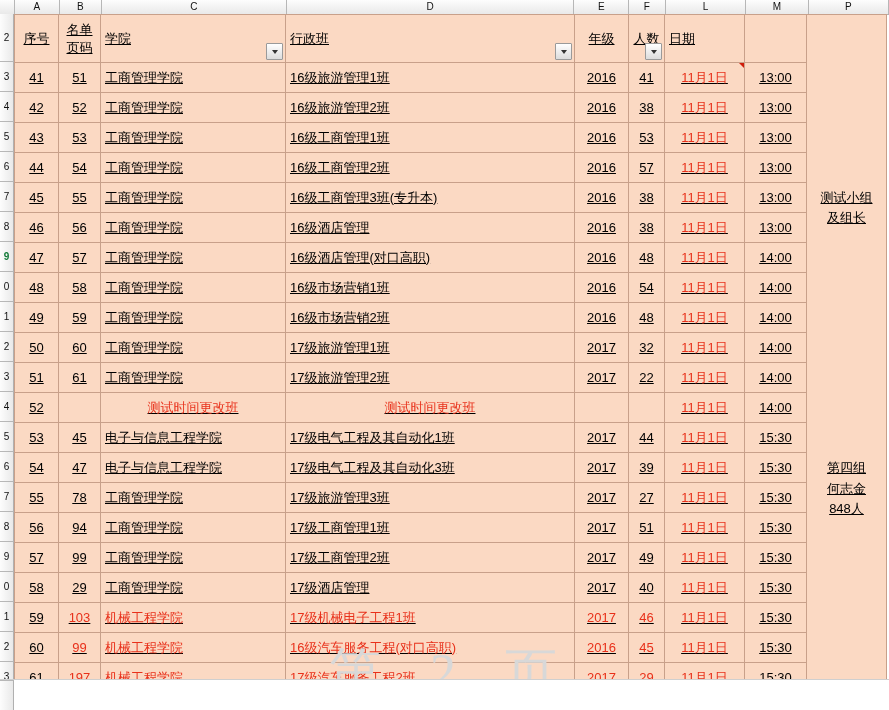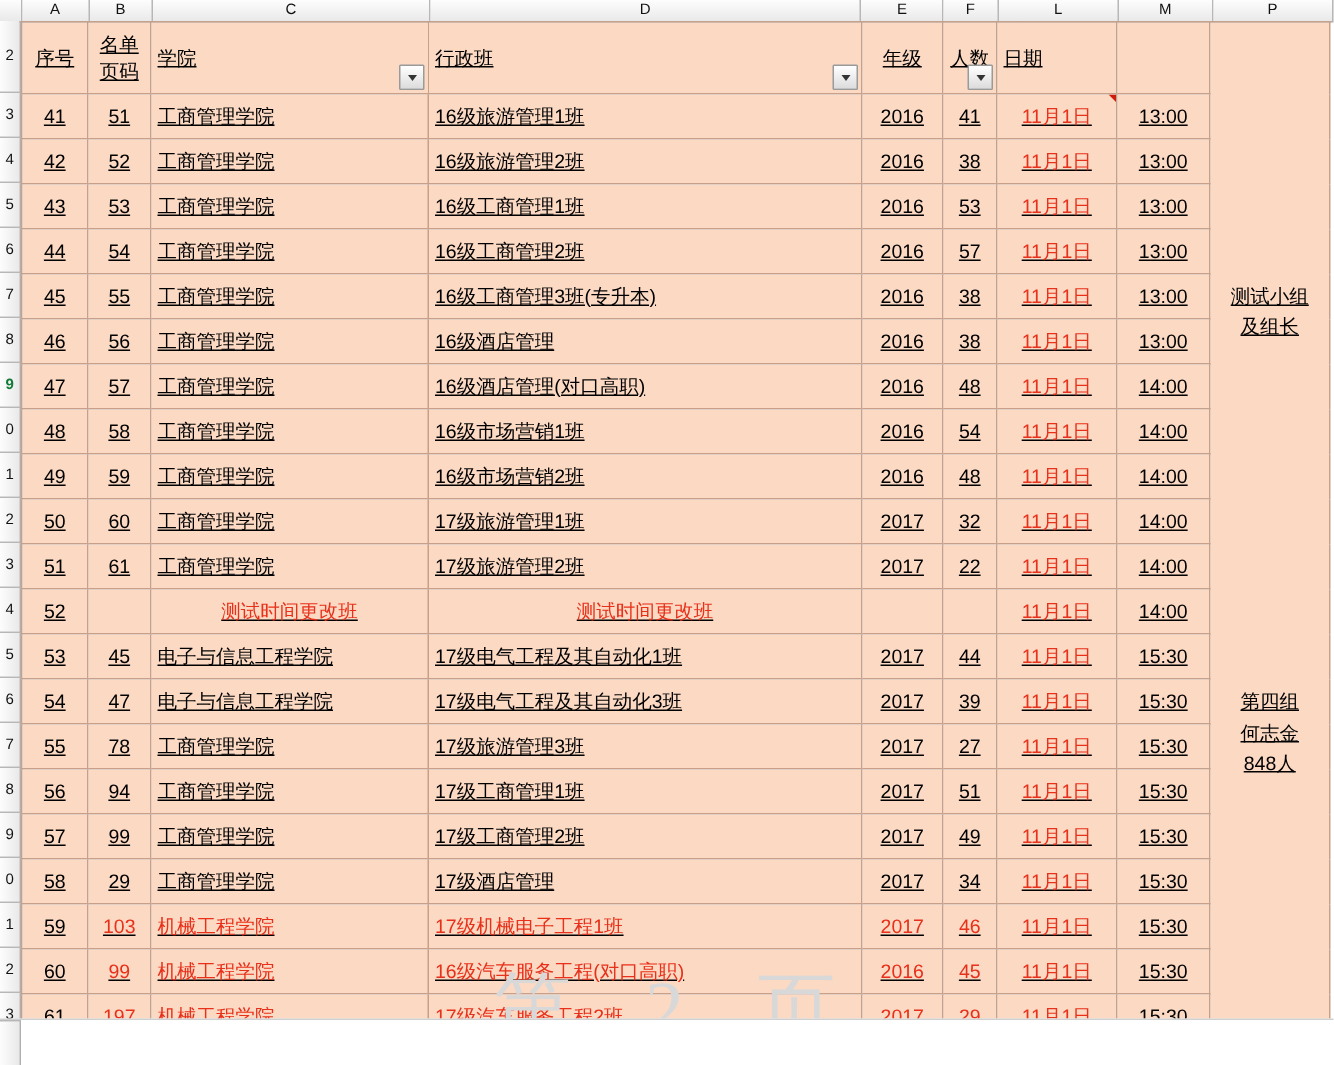--- a/index.html
+++ b/index.html
@@ -424,21 +424,21 @@
             <td class="c-num">49</td>
             <td class="date" style="position: relative;">11月1日</td>
             <td class="c-center">15:30</td>
           </tr>
           <tr style="height: 30px;">
             <td class="c-num">58</td>
             <td class="c-num">29</td>
             <td class="c-left">工商管理学院</td>
             <td class="c-left">17级酒店管理</td>
             <td class="c-center">2017</td>
-            <td class="c-num">34</td>
+            <td class="c-num">40</td>
             <td class="date" style="position: relative;">11月1日</td>
             <td class="c-center">15:30</td>
           </tr>
           <tr style="height: 30px;">
             <td class="c-num">59</td>
             <td class="c-num red">103</td>
             <td class="c-left red">机械工程学院</td>
             <td class="c-left red">17级机械电子工程1班</td>
             <td class="c-center red">2017</td>
             <td class="c-num red">46</td>

